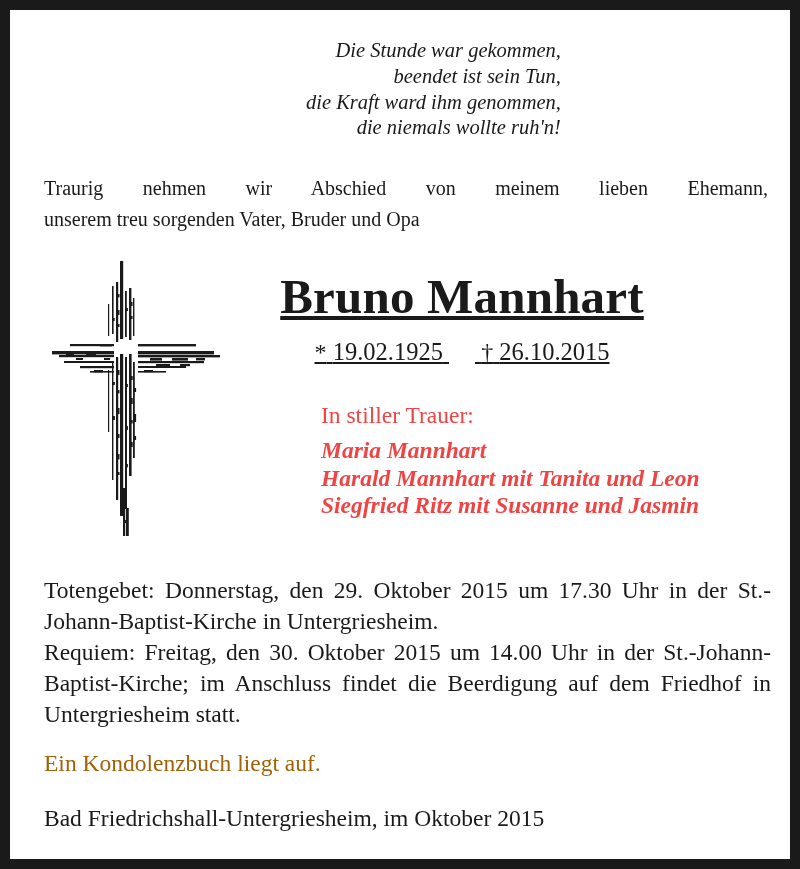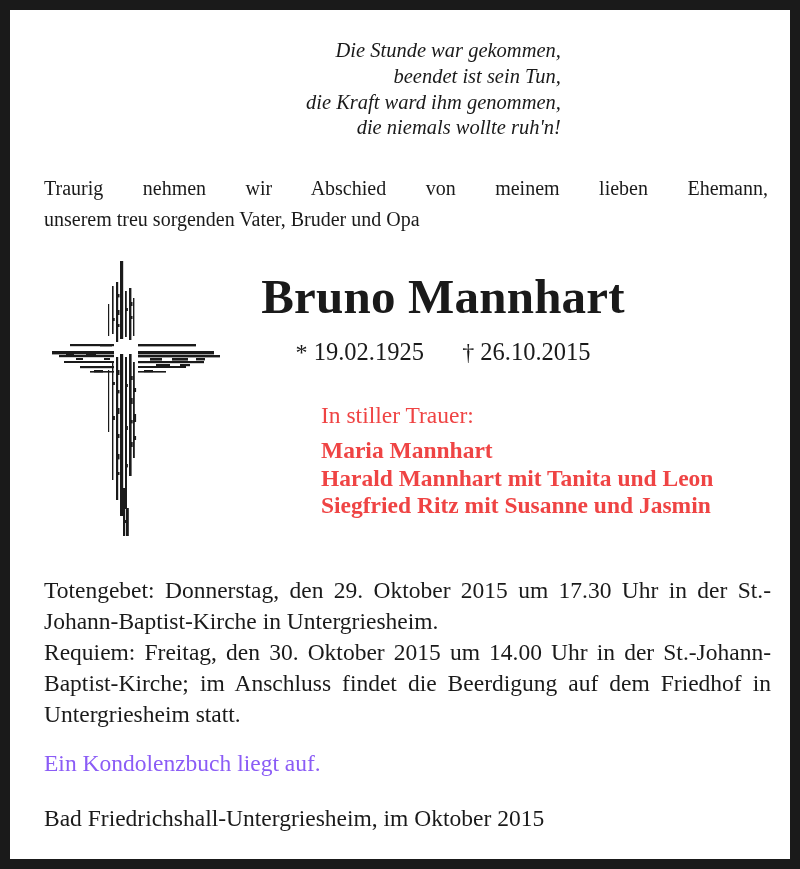--- a/index.html
+++ b/index.html
@@ -75,21 +75,21 @@
     position: absolute;
     left: 0;
     top: 258px;
     width: 800px;
     text-align: center;
     font-size: 49px;
     font-weight: bold;
     letter-spacing: 0.2px;
     color: #1a1a1a;
   }
-  .name-shift { position: relative; left: 33px; }
+  .name-shift { position: relative; left: 52px; text-decoration: underline; }
 
   
   .dates {
     position: absolute;
     left: 0;
     top: 328px;
     width: 800px;
     text-align: center;
     font-size: 24.5px;
     color: #1a1a1a;
@@ -107,21 +107,21 @@
   .mourn-head {
     font-size: 23.5px;
     line-height: 30px;
     margin-bottom: 7px;
   }
   .mourn-names {
     font-size: 23.5px;
     font-weight: bold;
     line-height: 27.5px;
   }
-  .mourn-names span { display: block; white-space: nowrap; }
+  .mourn-names span { display: block; white-space: nowrap; font-style: italic; }
 
   
   .details {
     position: absolute;
     left: 34px;
     top: 565px;
     width: 727px;
     font-size: 23.5px;
     line-height: 31px;
     color: #1a1a1a;
@@ -130,21 +130,21 @@
   .details .just {
     text-align: justify;
   }
 
   .footnote {
     position: absolute;
     left: 34px;
     top: 738px;
     font-size: 23.5px;
     line-height: 31px;
-    color: #8b5cf6;
+    color: #a16207;
   }
   .place {
     position: absolute;
     left: 34px;
     top: 793px;
     font-size: 23.5px;
     line-height: 31px;
     color: #1a1a1a;
   }
 </style>

